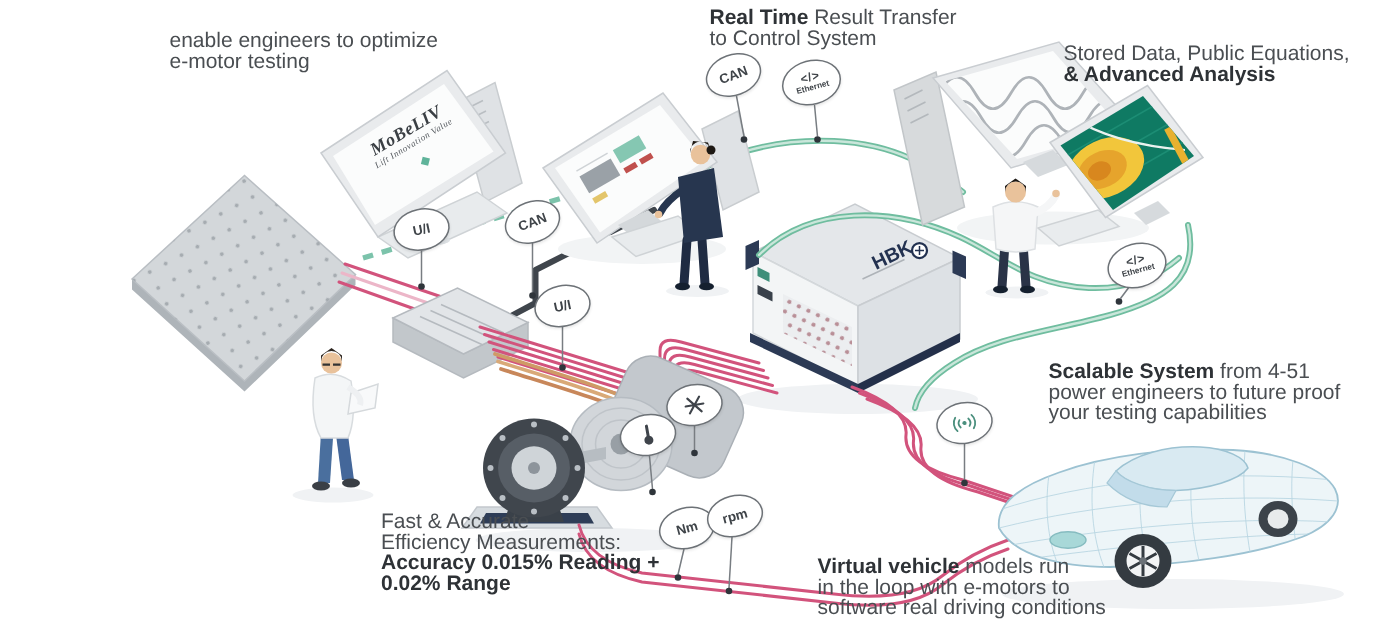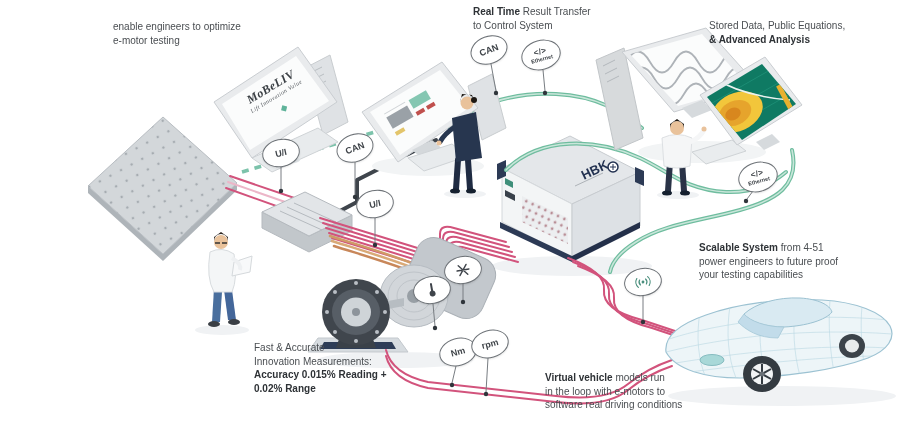--- a/index.html
+++ b/index.html
@@ -1,19 +1,19 @@
 <!DOCTYPE html>
 <html><head>
 <meta charset="utf-8">
 <style>
   html,body{margin:0;padding:0;background:#fff;}
   #stage{position:relative;width:920px;height:425px;background:#ffffff;overflow:hidden;
          font-family:"Liberation Sans",sans-serif;}
   #scene{position:absolute;left:0;top:0;}
-  .note{position:absolute;font-size:10px;line-height:13.5px;color:#4a4e52;}
+  .note{position:absolute;font-size:14px;line-height:13.5px;color:#4a4e52;}
   .note b{color:#2e3236;}
   .badge{position:absolute;width:38px;height:28px;border:1.5px solid #6d7277;border-radius:50%;
          background:#fff;display:flex;flex-direction:column;align-items:center;justify-content:center;
          font-weight:bold;font-size:9px;color:#3f4449;box-shadow:0 1px 2px rgba(0,0,0,.10);box-sizing:border-box;}
   .badge .sym{font-size:8px;line-height:8px;letter-spacing:.5px;}
   .badge .sub{font-size:5.5px;line-height:6px;font-weight:bold;}
   .screenlogo{position:absolute;left:231px;top:78px;width:92px;transform:rotate(-31deg);
               text-align:center;color:#3a3f44;}
   .screenlogo .lg{font-family:"Liberation Serif",serif;font-weight:bold;font-style:italic;font-size:12px;letter-spacing:.5px;}
   .screenlogo .tg{font-family:"Liberation Serif",serif;font-style:italic;font-size:6px;letter-spacing:.4px;color:#565b60;}
@@ -307,34 +307,34 @@
 <div class="note" style="left:113px;top:20px;">
   <div>enable engineers to optimize</div>
   <div>e-motor testing</div>
 </div>
 
 <div class="note" style="left:473px;top:5px;">
   <div><b>Real Time</b><span> Result Transfer</span></div>
   <div>to Control System</div>
 </div>
 
-<div class="note" style="left:709px;top:19px;">
+<div class="note" style="left:709px;top:29px;">
   <div>Stored Data, Public Equations,</div>
   <div><b>&amp; Advanced Analysis</b></div>
 </div>
 
 <div class="note" style="left:699px;top:241px;">
   <div><b>Scalable System</b><span> from 4-51</span></div>
   <div>power engineers to future proof</div>
   <div>your testing capabilities</div>
 </div>
 
 <div class="note" style="left:222px;top:341px;margin-left:32px;">
   <div>Fast &amp; Accurate</div>
-  <div>Innovation Measurements:</div>
+  <div>Efficiency Measurements:</div>
   <div><b>Accuracy 0.015% Reading +</b></div>
   <div><b>0.02% Range</b></div>
 </div>
 
 <div class="note" style="left:545px;top:371px;">
   <div><b>Virtual vehicle</b><span> models run</span></div>
   <div>in the loop with e-motors to</div>
   <div>software real driving conditions</div>
 </div>
 

